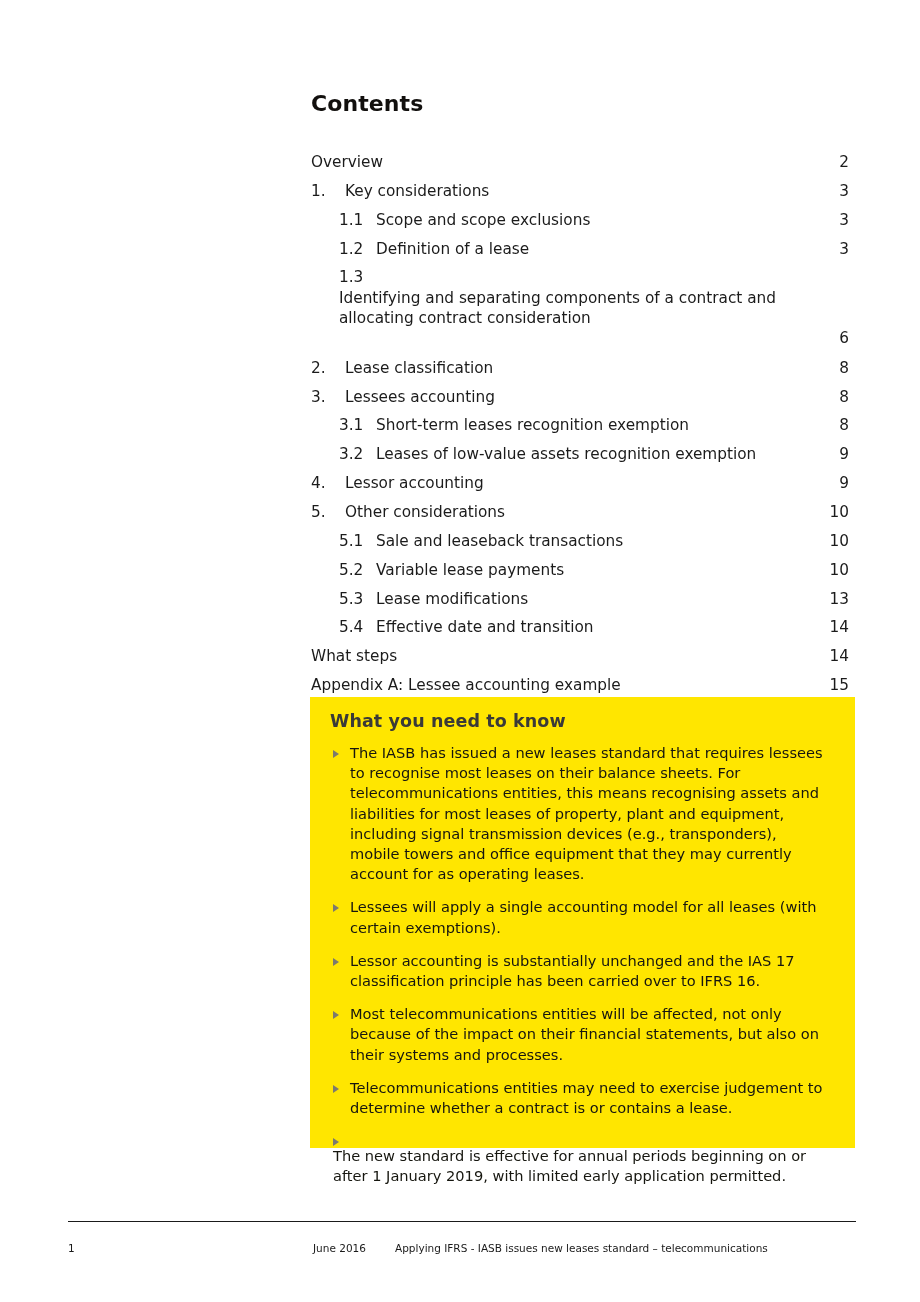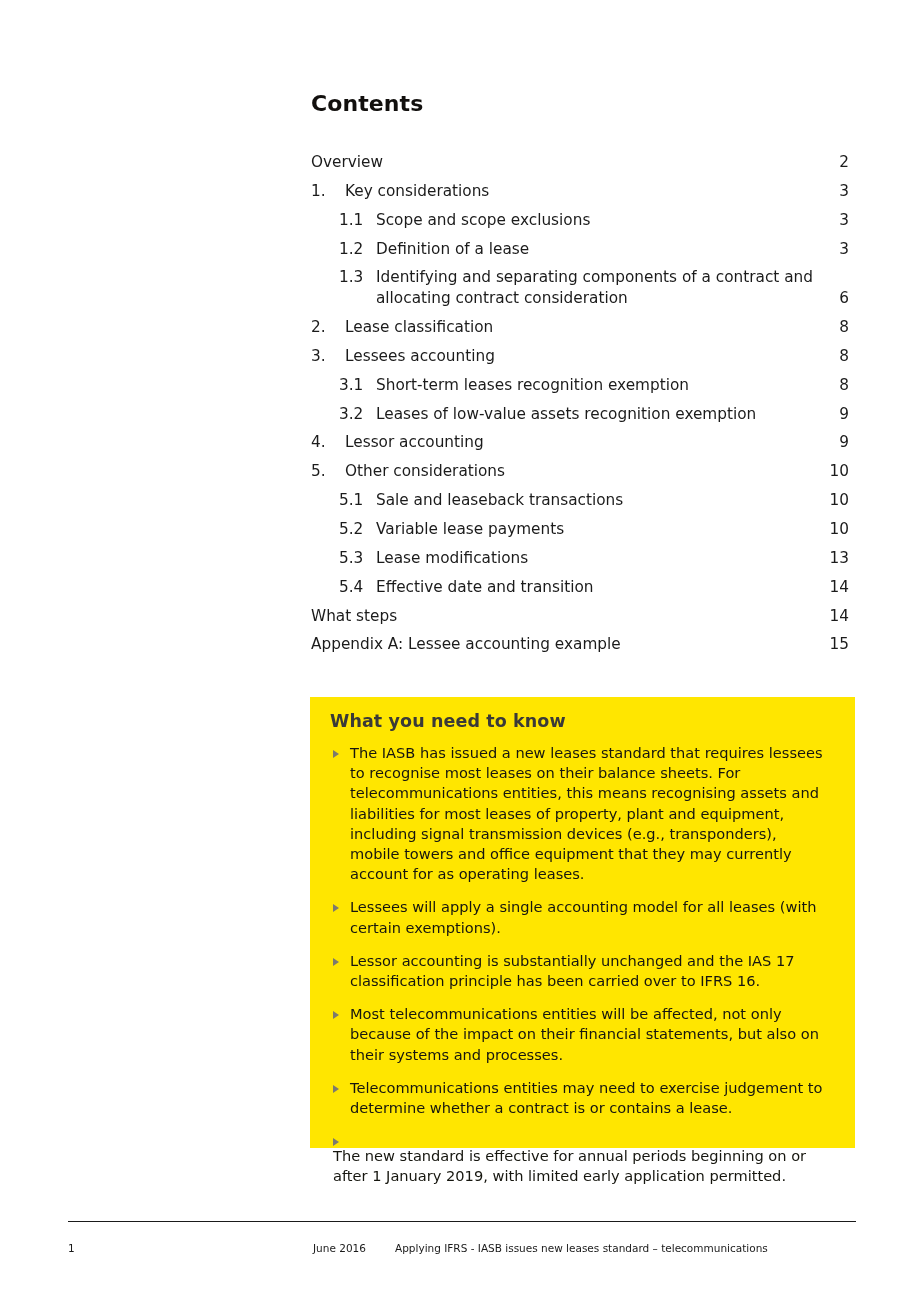--- a/index.html
+++ b/index.html
@@ -66,20 +66,21 @@
     text-align: right;
   }
   
   .lvl0 { margin-left: 0px; }
   .lvl1 { margin-left: 28px; }
   .toc-row.wrap .toc-page {
     align-self: flex-end;
   }
   .toc-row.wrap {
     margin-bottom: 9px;
+    flex-direction: column;
   }
 
   
   .callout {
     position: absolute;
     left: 310px;
     top: 697px;
     width: 545px;
     height: 451px;
     background: #ffe600;

